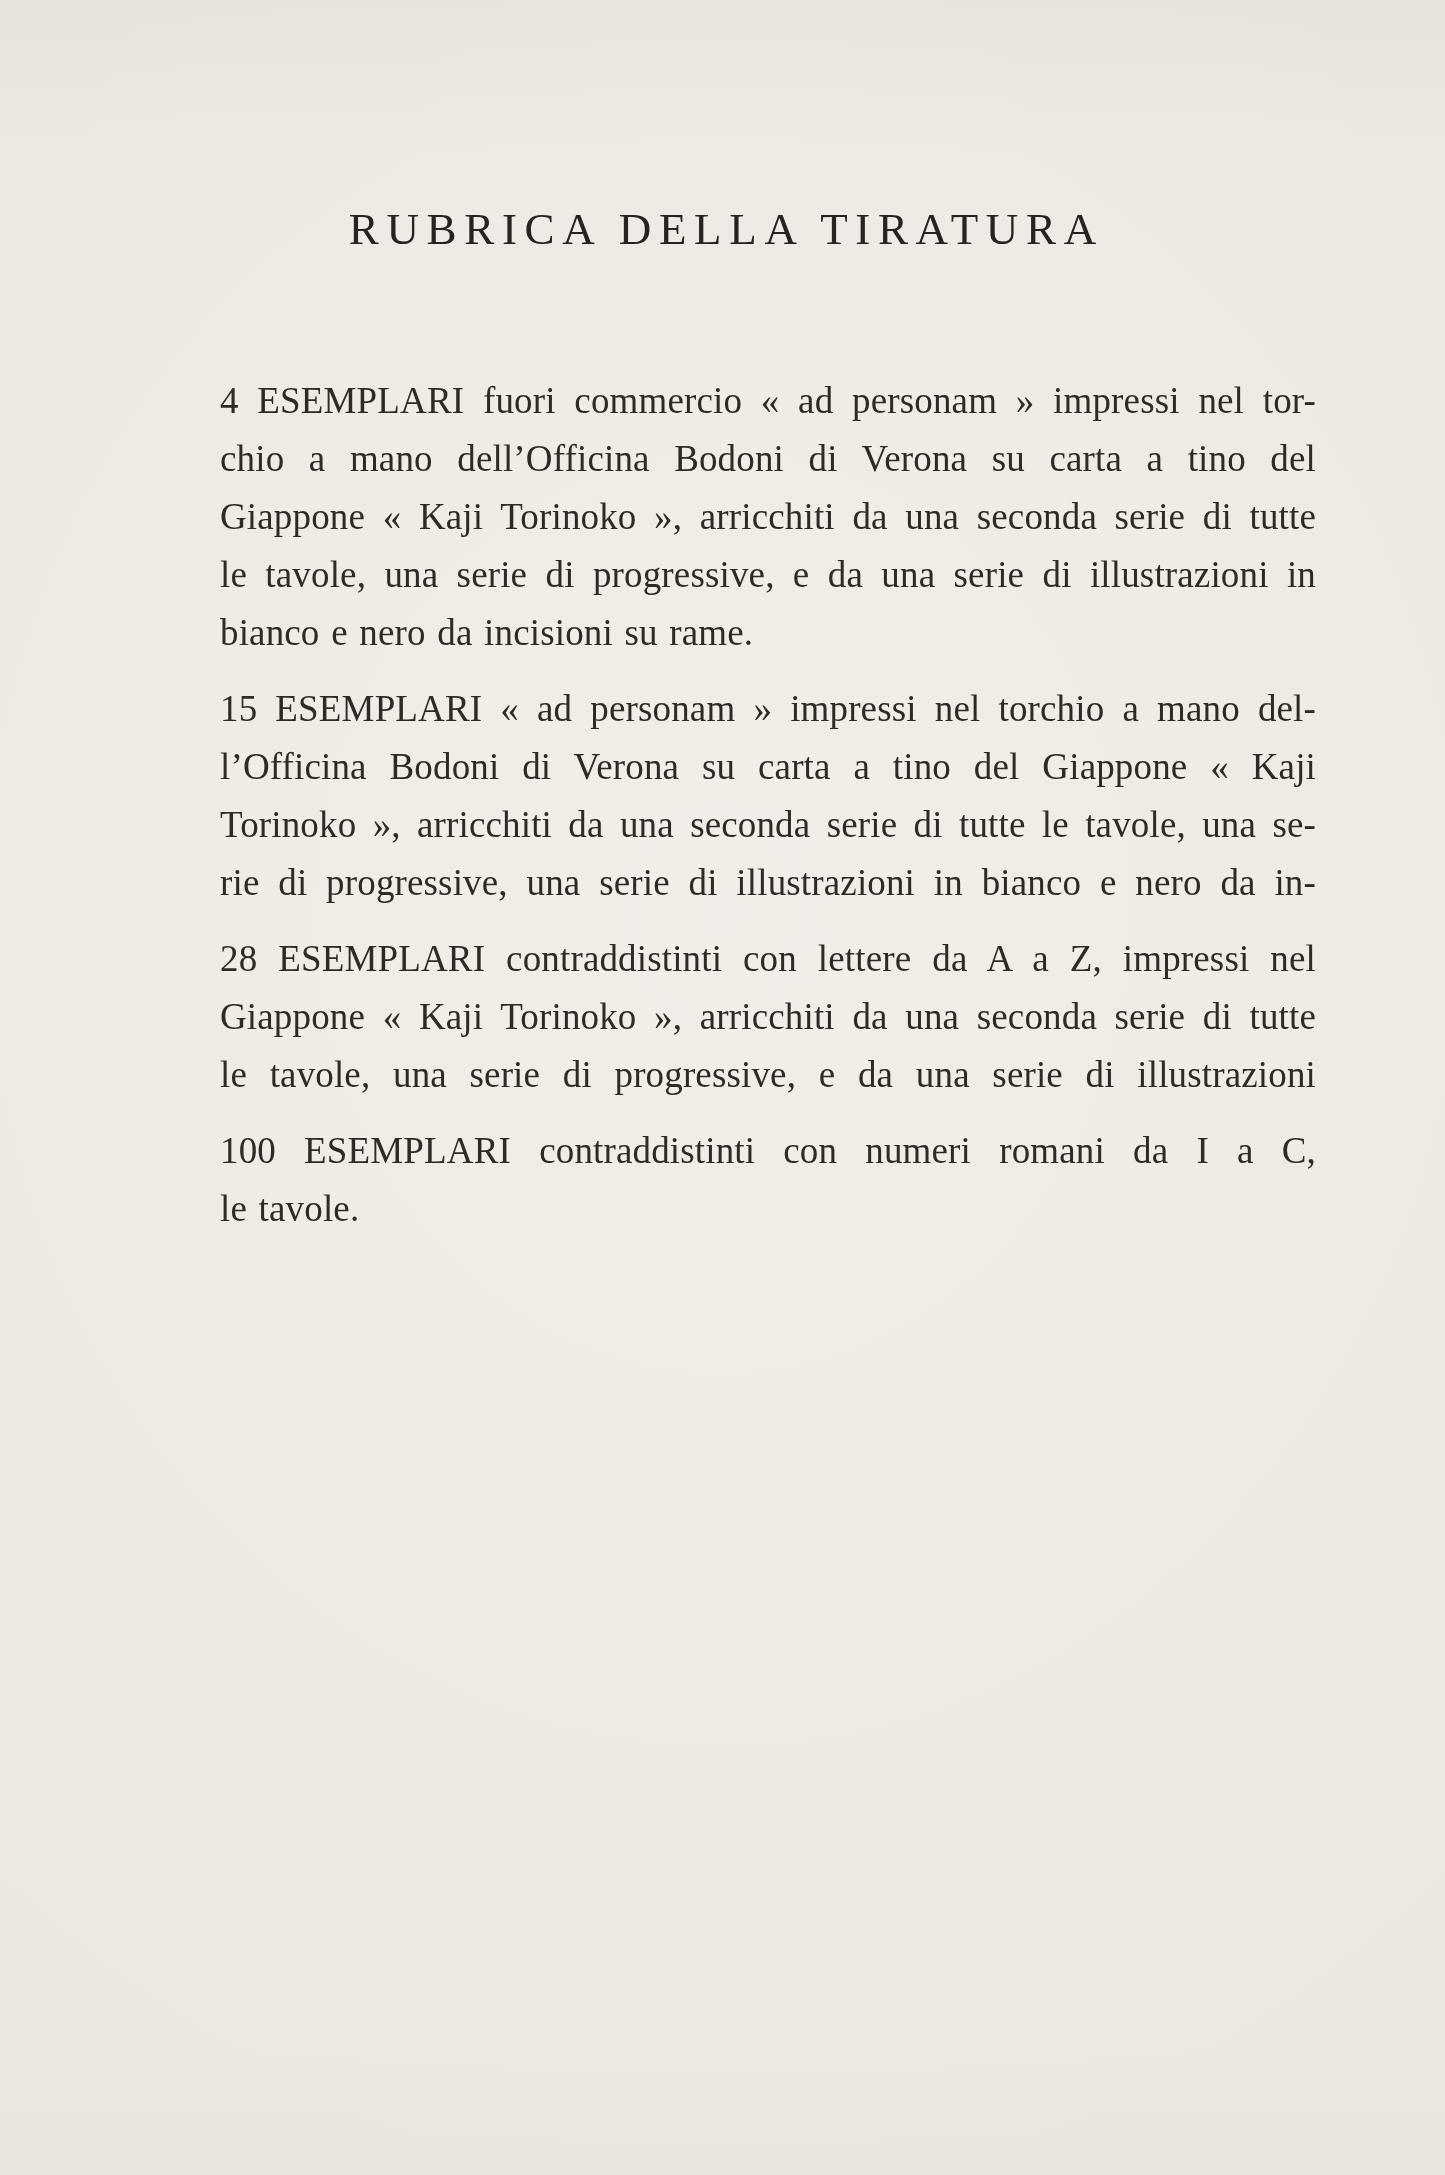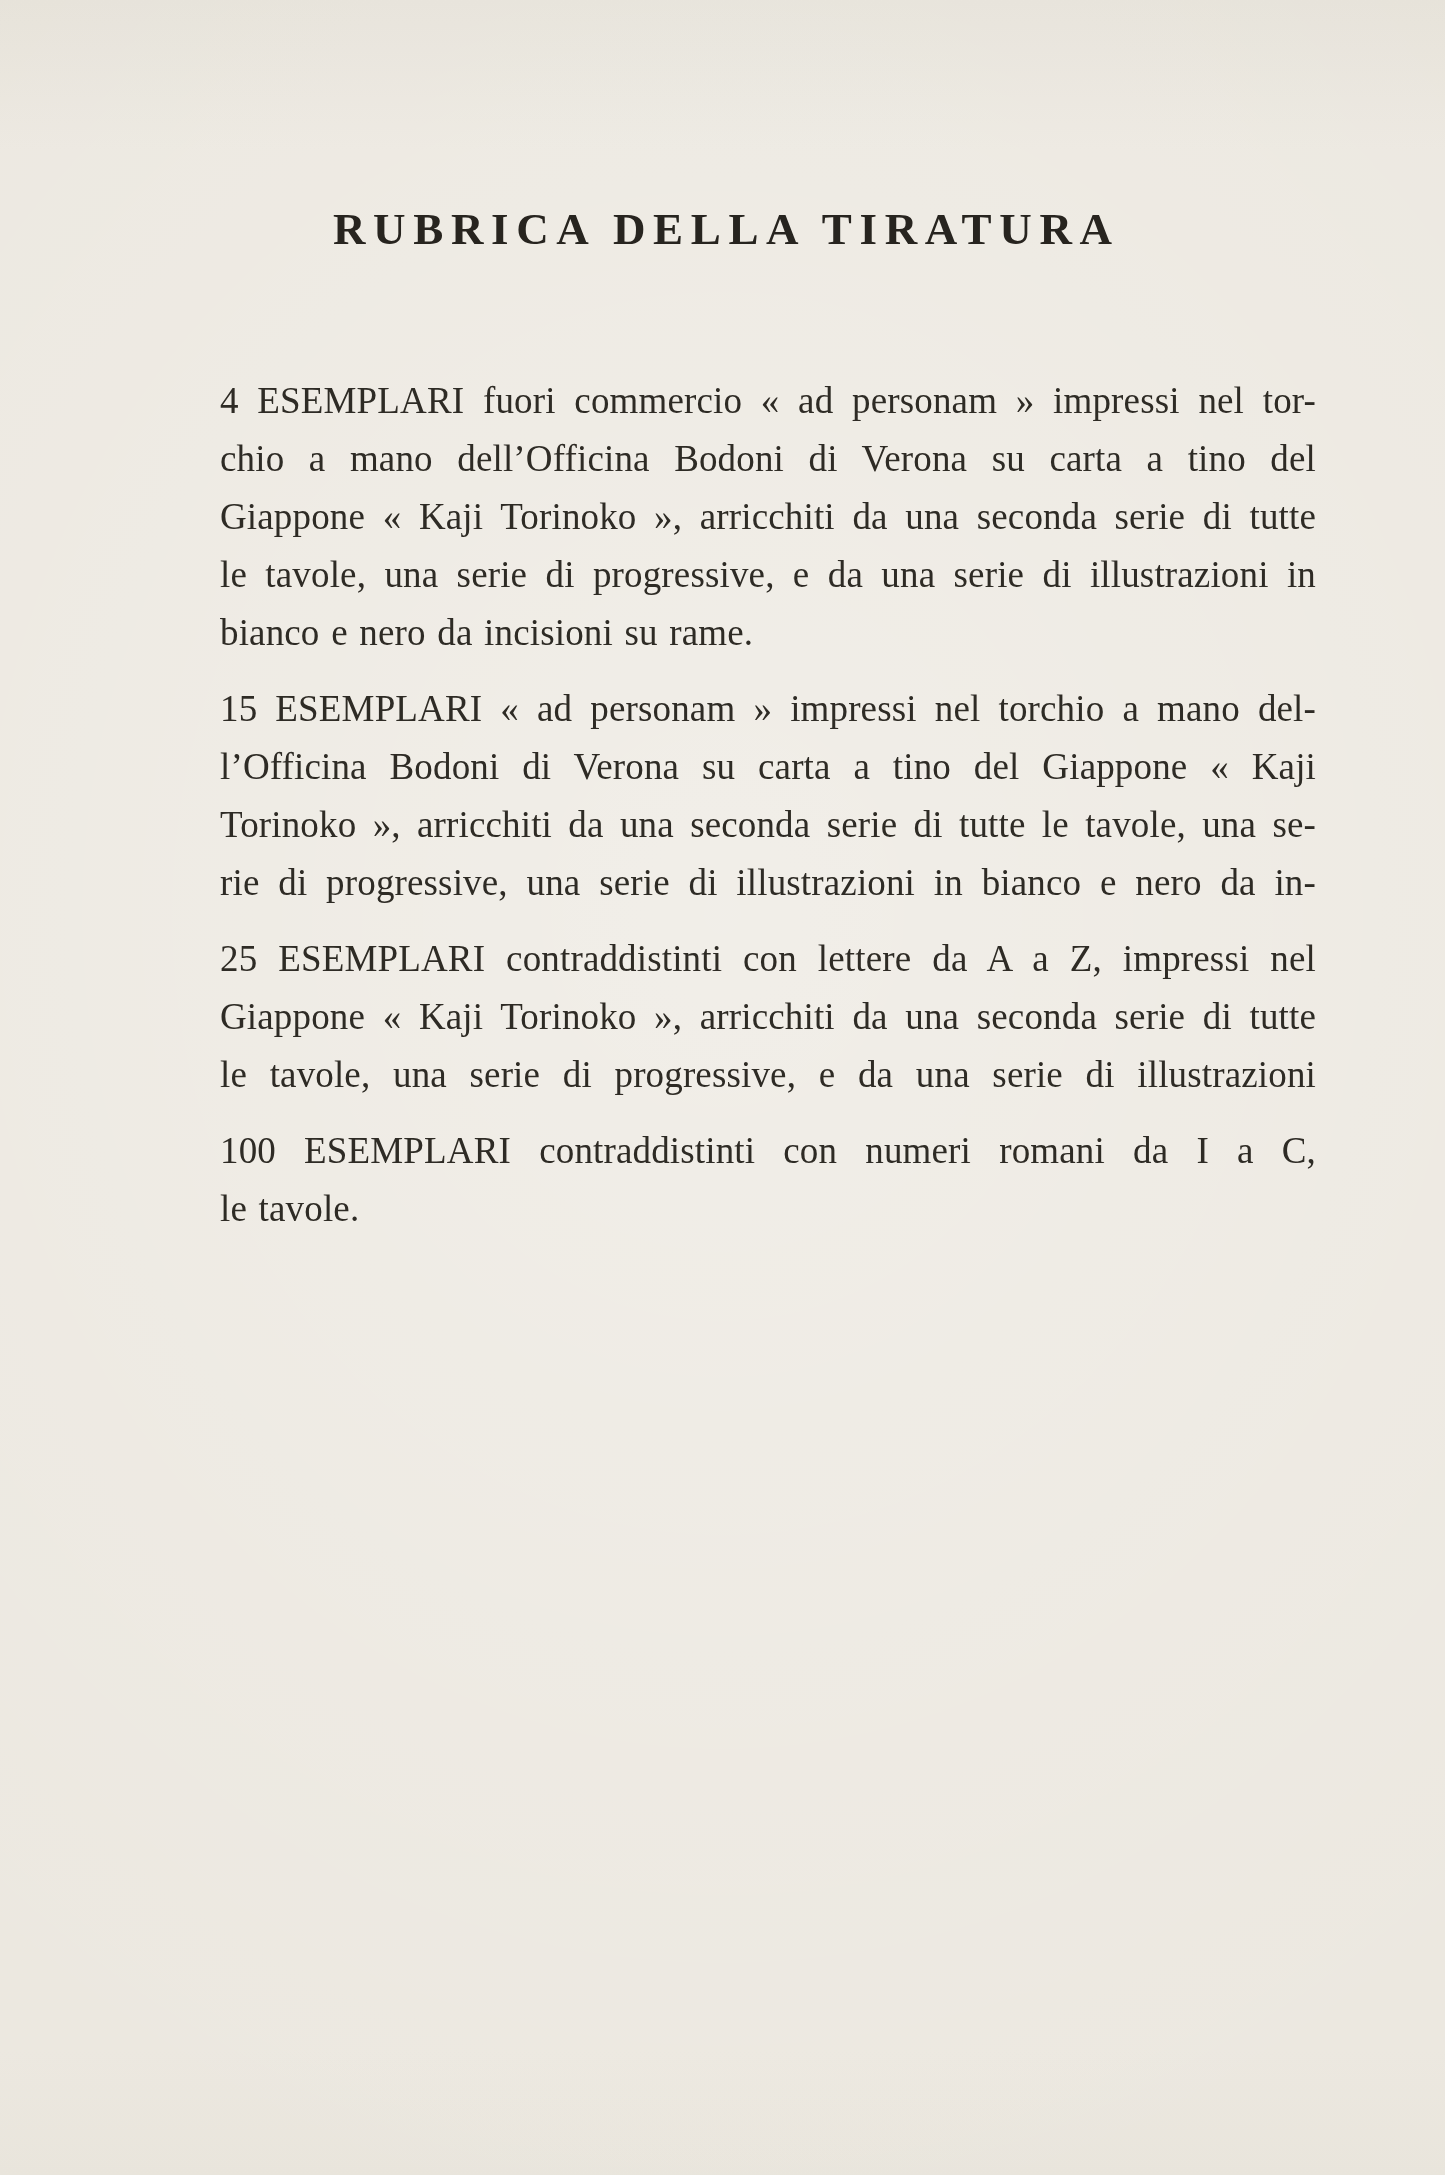--- a/index.html
+++ b/index.html
@@ -17,21 +17,21 @@
       linear-gradient(#e6e2d9 0px, #ece8e0 150px, #ece8e0 2050px, #e9e5dc 2175px);
     background-color: #ece8e0;
     overflow: hidden;
     font-family: "Liberation Serif", "DejaVu Serif", serif;
     color: #2e2b25;
   }
   .title {
     margin: 199px 0 0 0;
     text-align: center;
     font-size: 45px;
-    font-weight: bold;
+    font-weight: normal;
     line-height: 60px;
     letter-spacing: 0.17em;
     text-indent: 0.17em; 
     color: #27241f;
   }
   .content {
     position: absolute;
     left: 176px;
     top: 372px;
     width: 1096px;
@@ -71,21 +71,21 @@
     </div>
 
     <div class="paragraph">
       <div class="text-line">15 ESEMPLARI « ad personam » impressi nel torchio a mano del-</div>
       <div class="text-line">l’Officina Bodoni di Verona su carta a tino del Giappone « Kaji</div>
       <div class="text-line">Torinoko », arricchiti da una seconda serie di tutte le tavole, una se-</div>
       <div class="text-line">rie di progressive, una serie di illustrazioni in bianco e nero da in-</div>
     </div>
 
     <div class="paragraph">
-      <div class="text-line">25 ESEMPLARI contraddistinti con lettere da A a Z, impressi nel</div>
+      <div class="text-line">28 ESEMPLARI contraddistinti con lettere da A a Z, impressi nel</div>
       <div class="text-line">Giappone « Kaji Torinoko », arricchiti da una seconda serie di tutte</div>
       <div class="text-line">le tavole, una serie di progressive, e da una serie di illustrazioni</div>
     </div>
 
     <div class="paragraph">
       <div class="text-line">100 ESEMPLARI contraddistinti con numeri romani da I a C,</div>
       <div class="text-line last">le tavole.</div>
     </div>
 
 

